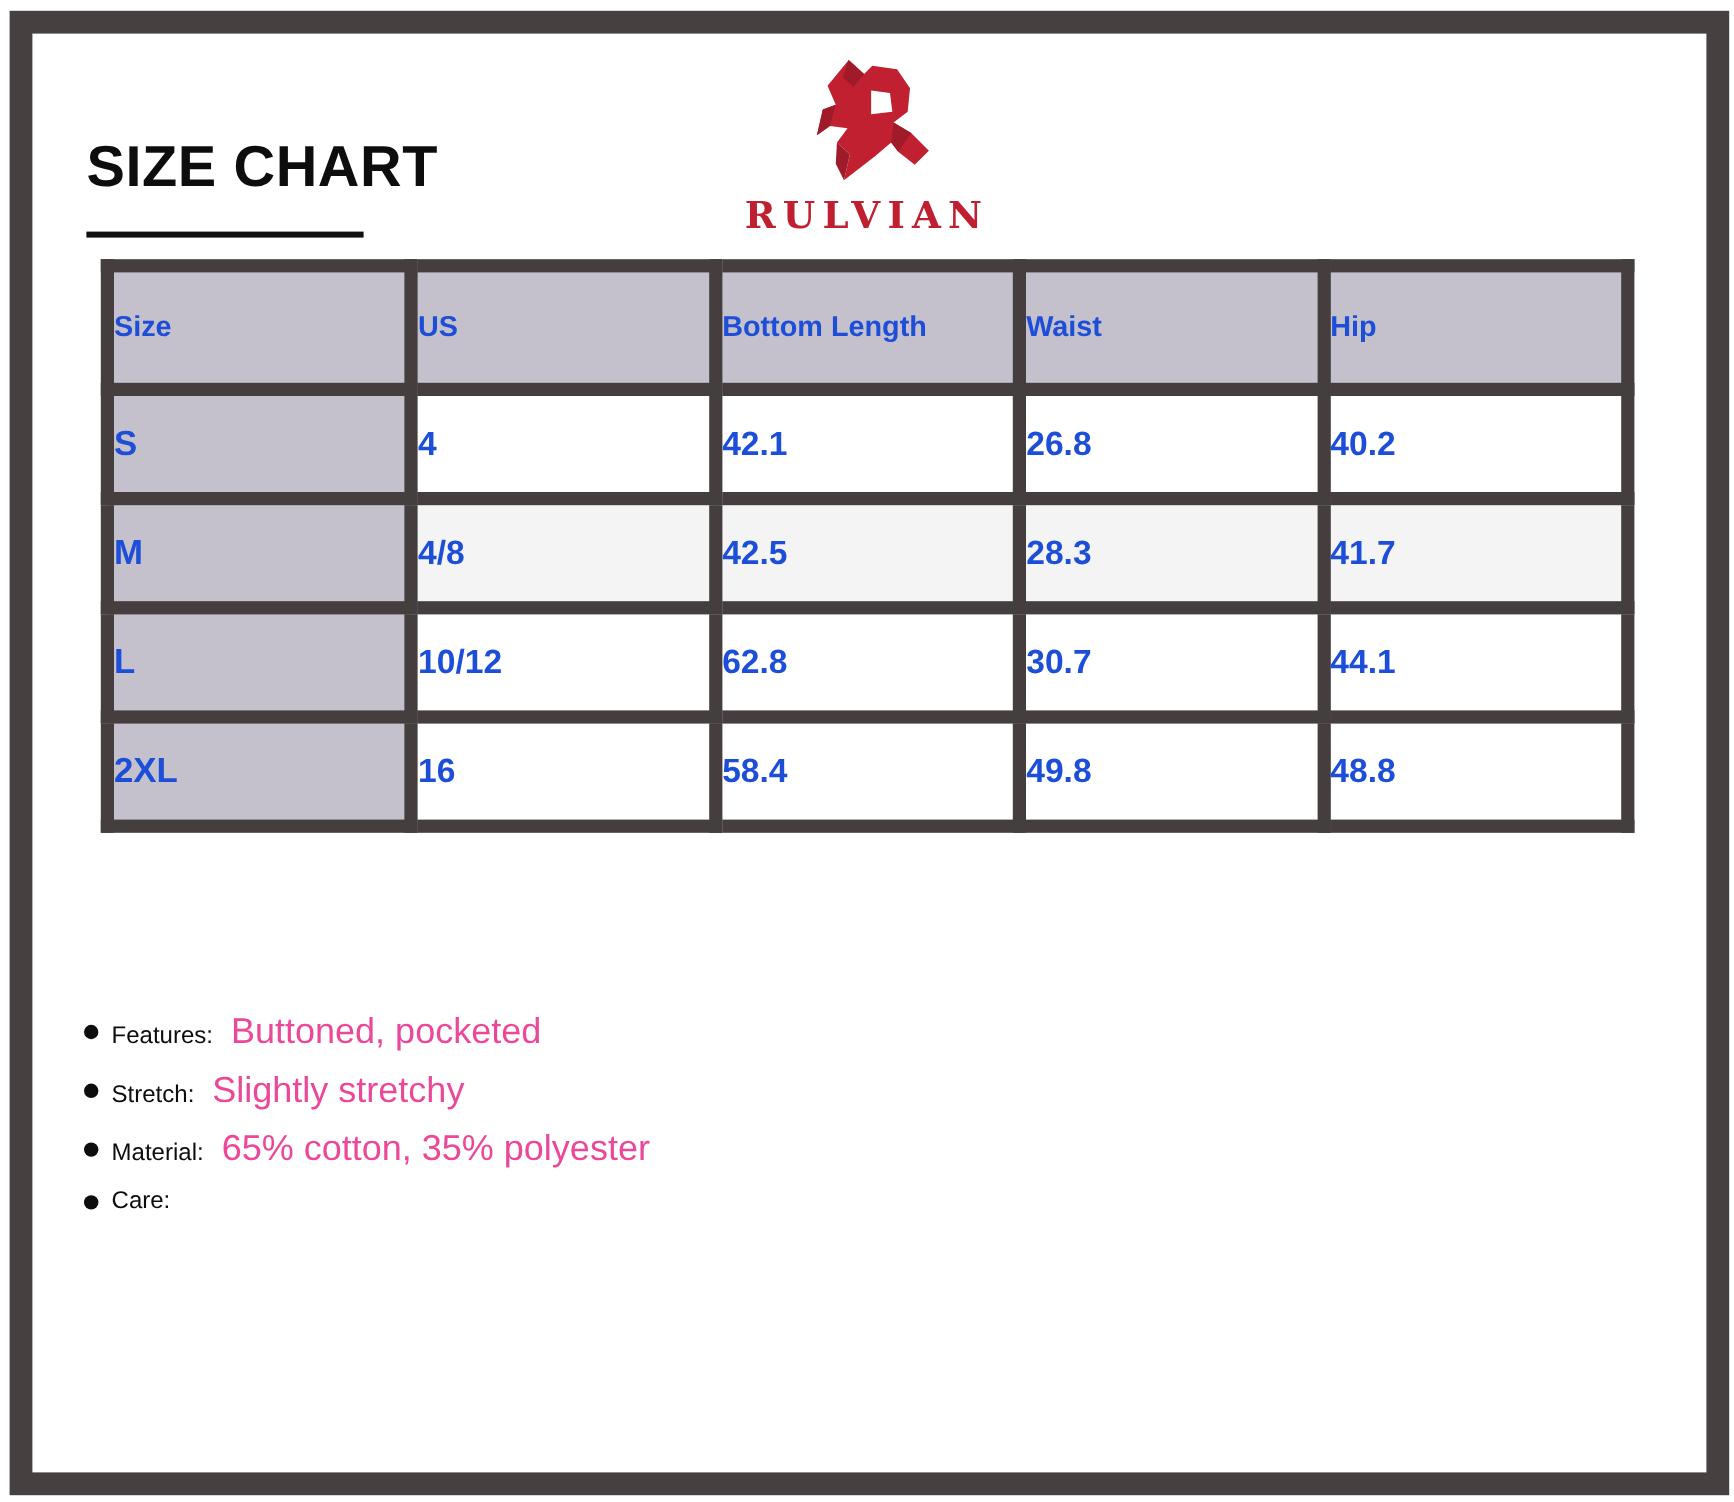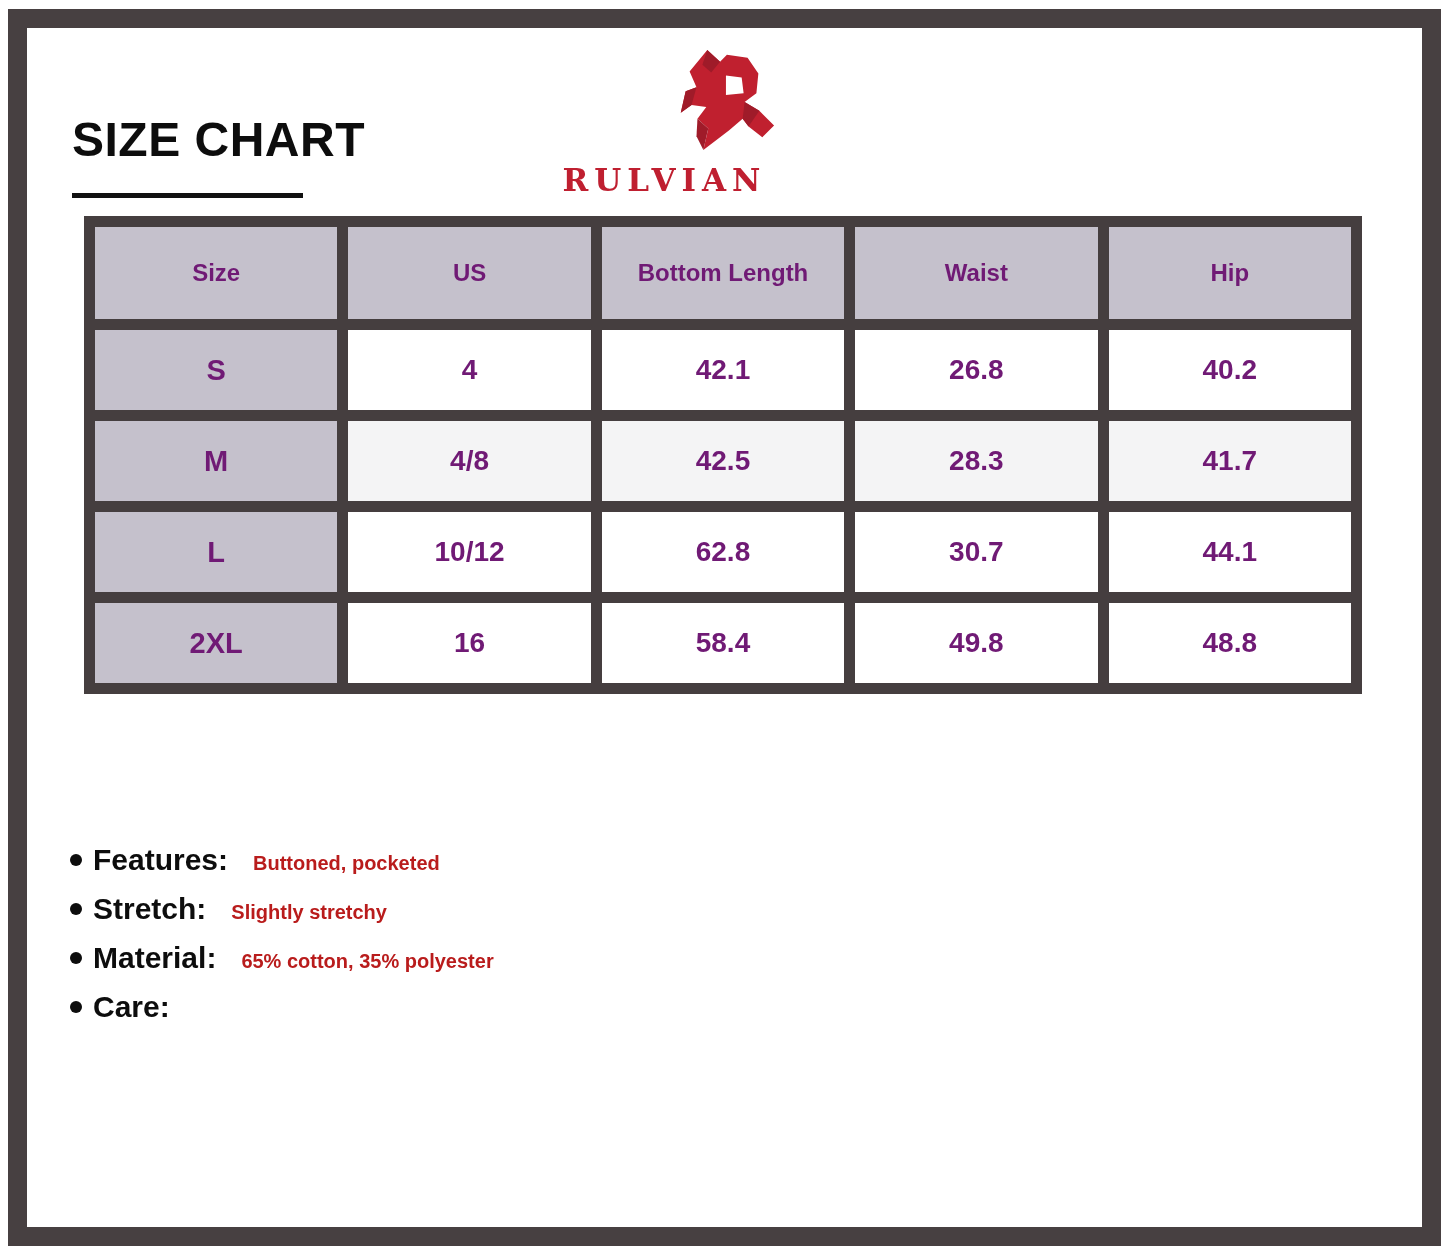--- a/index.html
+++ b/index.html
@@ -41,20 +41,21 @@
     background: #111111;
     margin-top: 26px;
   }
   
   .brand {
     position: absolute;
     left: 50%;
     top: 46px;
     transform: translateX(-50%);
     width: 320px;
+    text-align: center;
   }
   .brand svg {
     display: block;
     margin: 0 auto;
   }
   .wordmark {
     margin-top: 6px;
     font-family: "DejaVu Serif", serif;
     font-weight: bold;
     font-size: 31px;
@@ -65,23 +66,23 @@
   .size-table {
     position: absolute;
     left: 84px;
     top: 216px;
     width: 1278px;
     border-collapse: collapse;
     table-layout: fixed;
   }
   .size-table td, .size-table th {
     border: 11px solid #453e3f;
-    text-align: center;
+    text-align: left;
     vertical-align: middle;
-    color: #701a75;
+    color: #1d4ed8;
     padding: 0;
   }
   .size-table th {
     height: 92px;
     font-size: 24px;
     font-weight: bold;
     background: #c5c1cc;
   }
   .size-table td {
     height: 80px;
@@ -117,29 +118,29 @@
   .dot {
     width: 12px;
     height: 12px;
     border-radius: 50%;
     background: #0d0d0d;
     margin-right: 11px;
     align-self: center;
     flex: 0 0 auto;
   }
   .detail-label {
+    font-size: 20px;
+    font-weight: normal;
+    color: #0d0d0d;
+    margin-right: 15px;
+  }
+  .detail-value {
     font-size: 30px;
-    font-weight: bold;
-    color: #0d0d0d;
-    margin-right: 25px;
-  }
-  .detail-value {
-    font-size: 20px;
-    font-weight: bold;
-    color: #b91c1c;
+    font-weight: normal;
+    color: #ec4899;
   }
 </style>
 </head>
 <body>
 
 <div class="page">
 
   <div class="frame"></div>
 
   <div class="title-block">

